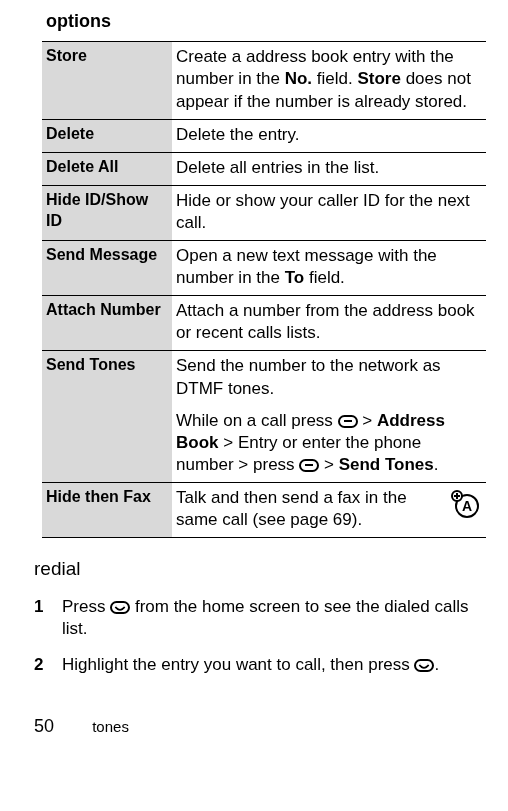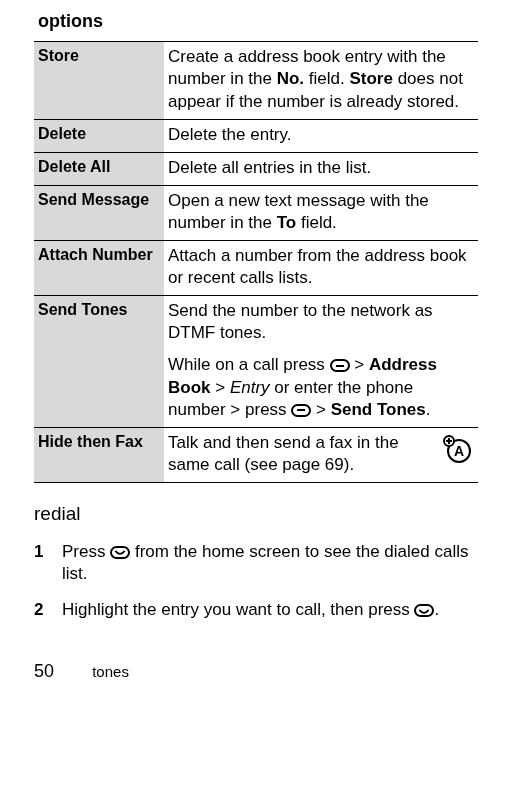--- a/index.html
+++ b/index.html
@@ -13,20 +13,21 @@
   .page {
     padding: 6px 30px 20px 34px;
     box-sizing: border-box;
     width: 508px;
   }
   table.options {
     border-collapse: collapse;
     width: 100%;
     font-size: 17px;
     line-height: 1.3;
+    margin-left: 8px;
   }
   table.options th {
     text-align: left;
     font-family: "Arial Narrow", Arial, sans-serif;
     font-stretch: condensed;
     font-weight: bold;
     font-size: 18px;
     padding: 4px 6px 8px 4px;
     background: #fff;
   }
@@ -48,21 +49,20 @@
   }
   td.opt-desc {
     font-size: 17px;
   }
   .cond-bold {
     font-family: "Arial Narrow", Arial, sans-serif;
     font-stretch: condensed;
     font-weight: bold;
   }
   .italic {
-    font-style: italic;
   }
   .desc-block p {
     margin: 0 0 10px 0;
   }
   .desc-block p:last-child {
     margin-bottom: 0;
   }
   .key-icon {
     display: inline-block;
     width: 20px;
@@ -166,20 +166,24 @@
           <td class="opt-name">Store</td>
           <td class="opt-desc">Create a address book entry with the number in the <span class="cond-bold">No.</span> field. <span class="cond-bold">Store</span> does not appear if the number is already stored.</td>
         </tr>
         <tr>
           <td class="opt-name">Delete</td>
           <td class="opt-desc">Delete the entry.</td>
         </tr>
         <tr>
           <td class="opt-name">Delete All</td>
           <td class="opt-desc">Delete all entries in the list.</td>
+        </tr>
+        <tr>
+          <td class="opt-name">Hide ID/Show ID</td>
+          <td class="opt-desc">Hide or show your caller ID for the next call.</td>
         </tr>
         <tr>
           <td class="opt-name">Send Message</td>
           <td class="opt-desc">Open a new text message with the number in the <span class="cond-bold">To</span> field.</td>
         </tr>
         <tr>
           <td class="opt-name">Attach Number</td>
           <td class="opt-desc">Attach a number from the address book or recent calls lists.</td>
         </tr>
         <tr>

